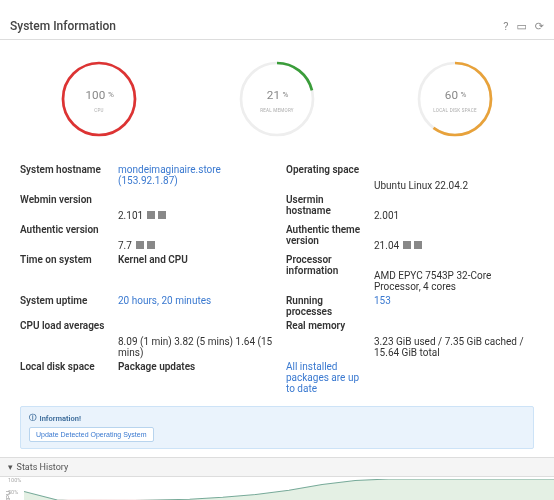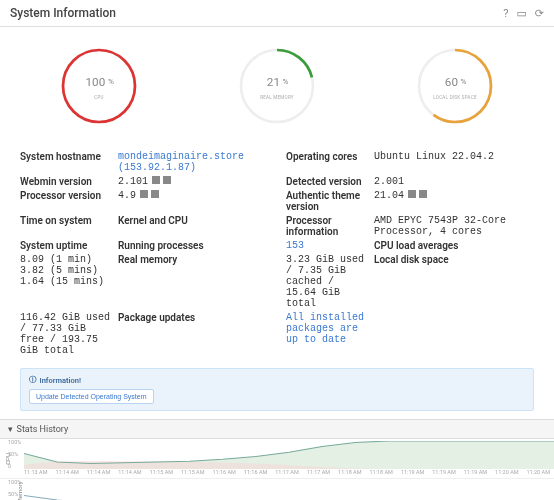--- a/index.html
+++ b/index.html
@@ -1,30 +1,30 @@
 <!DOCTYPE html>
 <html><head>
 <meta charset="utf-8">
 <style>
 * { box-sizing: border-box; margin: 0; padding: 0; }
 body { font-family: -apple-system, BlinkMacSystemFont, "Segoe UI", Roboto, Arial, sans-serif; font-size: 9px; background: #fff; color: #333; width: 554px; }
-.header { display: flex; justify-content: space-between; align-items: center; padding: 6px 10px; border-bottom: 1px solid #ddd; }
+.header { display: flex; justify-content: space-between; align-items: center; padding: 6px 10px; border-bottom: 1px solid #ddd; margin-top: 13px; }
 .header h1 { font-size: 12px; font-weight: 500; color: #444; }
 .header-actions { display: flex; gap: 8px; }
 .header-actions span { cursor: pointer; color: #888; font-size: 11px; }
 .gauges { display: flex; justify-content: space-around; padding: 14px 10px; }
 .gauge { text-align: center; }
 .gauge svg { width: 90px; height: 90px; }
 .gauge-val { font-size: 13px; fill: #888; font-weight:400; }
 .gauge-pct { font-size: 9px; fill:#888; }
 .gauge-label { font-size: 5px; fill: #aaa; text-transform: uppercase; letter-spacing:0.3px;}
 .info-grid { display: grid; grid-template-columns: 90px 160px 80px 1fr; gap: 3px 8px; padding: 4px 20px 8px; font-size: 10px; }
 .info-grid .lbl { color: #333; font-weight: 600; }
-.info-grid .val { color: #3a79d0; font-family: Liberation Mono, monospace; }
-.info-grid .val.plain { color: #333; }
+.info-grid .val { color: #3a79d0; }
+.info-grid .val.plain { color: #333; margin-top: 16px; }
 .icons-inline { display:inline-flex; gap:3px; margin-left:4px; }
 .mini-icon { width:8px; height:8px; background:#888; display:inline-block; }
 .alert { margin: 4px 20px 8px; border: 1px solid #cde3f7; background: #eaf3fc; padding: 6px 8px; font-size: 7.5px; color: #3a6a99; border-radius:2px; }
 .alert-title { font-weight: 600; display:flex; align-items:center; gap:3px;}
 .alert-body a { color: #3a79d0; text-decoration: none; }
 .alert button { margin-top: 4px; background: #fff; border: 1px solid #b8d4ee; color: #3a79d0; padding: 3px 6px; font-size: 7px; cursor: pointer; border-radius:2px;}
 .section-hdr { background: #f5f5f5; border-top:1px solid #ddd; border-bottom:1px solid #ddd; padding: 4px 8px; font-size: 9px; color:#555; display:flex; align-items:center; gap:4px;}
 .chart { position: relative; height: 40px; border-bottom: 1px solid #eee; padding: 2px 0 10px 24px; }
 .chart-lbl { position: absolute; left: 2px; top: 50%; transform: translateY(-50%) rotate(-90deg); transform-origin: center; font-size: 6px; color: #888; white-space:nowrap; }
 .chart-y { position:absolute; left:8px; font-size:5.5px; color:#aaa; }
@@ -69,52 +69,52 @@
         <text x="46" y="50" text-anchor="middle" class="gauge-val">60</text>
         <text x="56" y="48" class="gauge-pct">%</text>
         <text x="50" y="64" text-anchor="middle" class="gauge-label">LOCAL DISK SPACE</text>
       </svg>
   </div>
 </div>
 
 <div class="info-grid">
   <span class="lbl">System hostname</span>
     <span class="val">mondeimaginaire.store (153.92.1.87)</span>
-  <span class="lbl">Operating cores</span>
+  <span class="lbl">Operating space</span>
     <span class="val plain">Ubuntu Linux 22.04.2</span>
   <span class="lbl">Webmin version</span>
     <span class="val plain"><span>2.101</span><span class="icons-inline">
         <span class="mini-icon"></span>
         <span class="mini-icon"></span>
       </span></span>
-  <span class="lbl">Detected version</span>
+  <span class="lbl">Usermin hostname</span>
     <span class="val plain">2.001</span>
-  <span class="lbl">Processor version</span>
-    <span class="val plain"><span>4.9</span><span class="icons-inline">
+  <span class="lbl">Authentic version</span>
+    <span class="val plain"><span>7.7</span><span class="icons-inline">
         <span class="mini-icon"></span>
         <span class="mini-icon"></span>
       </span></span>
   <span class="lbl">Authentic theme version</span>
     <span class="val plain"><span>21.04</span><span class="icons-inline">
         <span class="mini-icon"></span>
         <span class="mini-icon"></span>
       </span></span>
   <span class="lbl">Time on system</span>
   <span class="lbl">Kernel and CPU</span>
   <span class="lbl">Processor information</span>
     <span class="val plain">AMD EPYC 7543P 32-Core Processor, 4 cores</span>
   <span class="lbl">System uptime</span>
+    <span class="val">20 hours, 20 minutes</span>
   <span class="lbl">Running processes</span>
     <span class="val">153</span>
   <span class="lbl">CPU load averages</span>
     <span class="val plain">8.09 (1 min) 3.82 (5 mins) 1.64 (15 mins)</span>
   <span class="lbl">Real memory</span>
     <span class="val plain">3.23 GiB used / 7.35 GiB cached / 15.64 GiB total</span>
   <span class="lbl">Local disk space</span>
-    <span class="val plain">116.42 GiB used / 77.33 GiB free / 193.75 GiB total</span>
   <span class="lbl">Package updates</span>
     <span class="val">All installed packages are up to date</span>
 </div>
 
 <div class="alert">
   <div class="alert-title">
       <span>ⓘ</span>
       <span>Information!</span>
     </div>
   <button>Update Detected Operating System</button>

